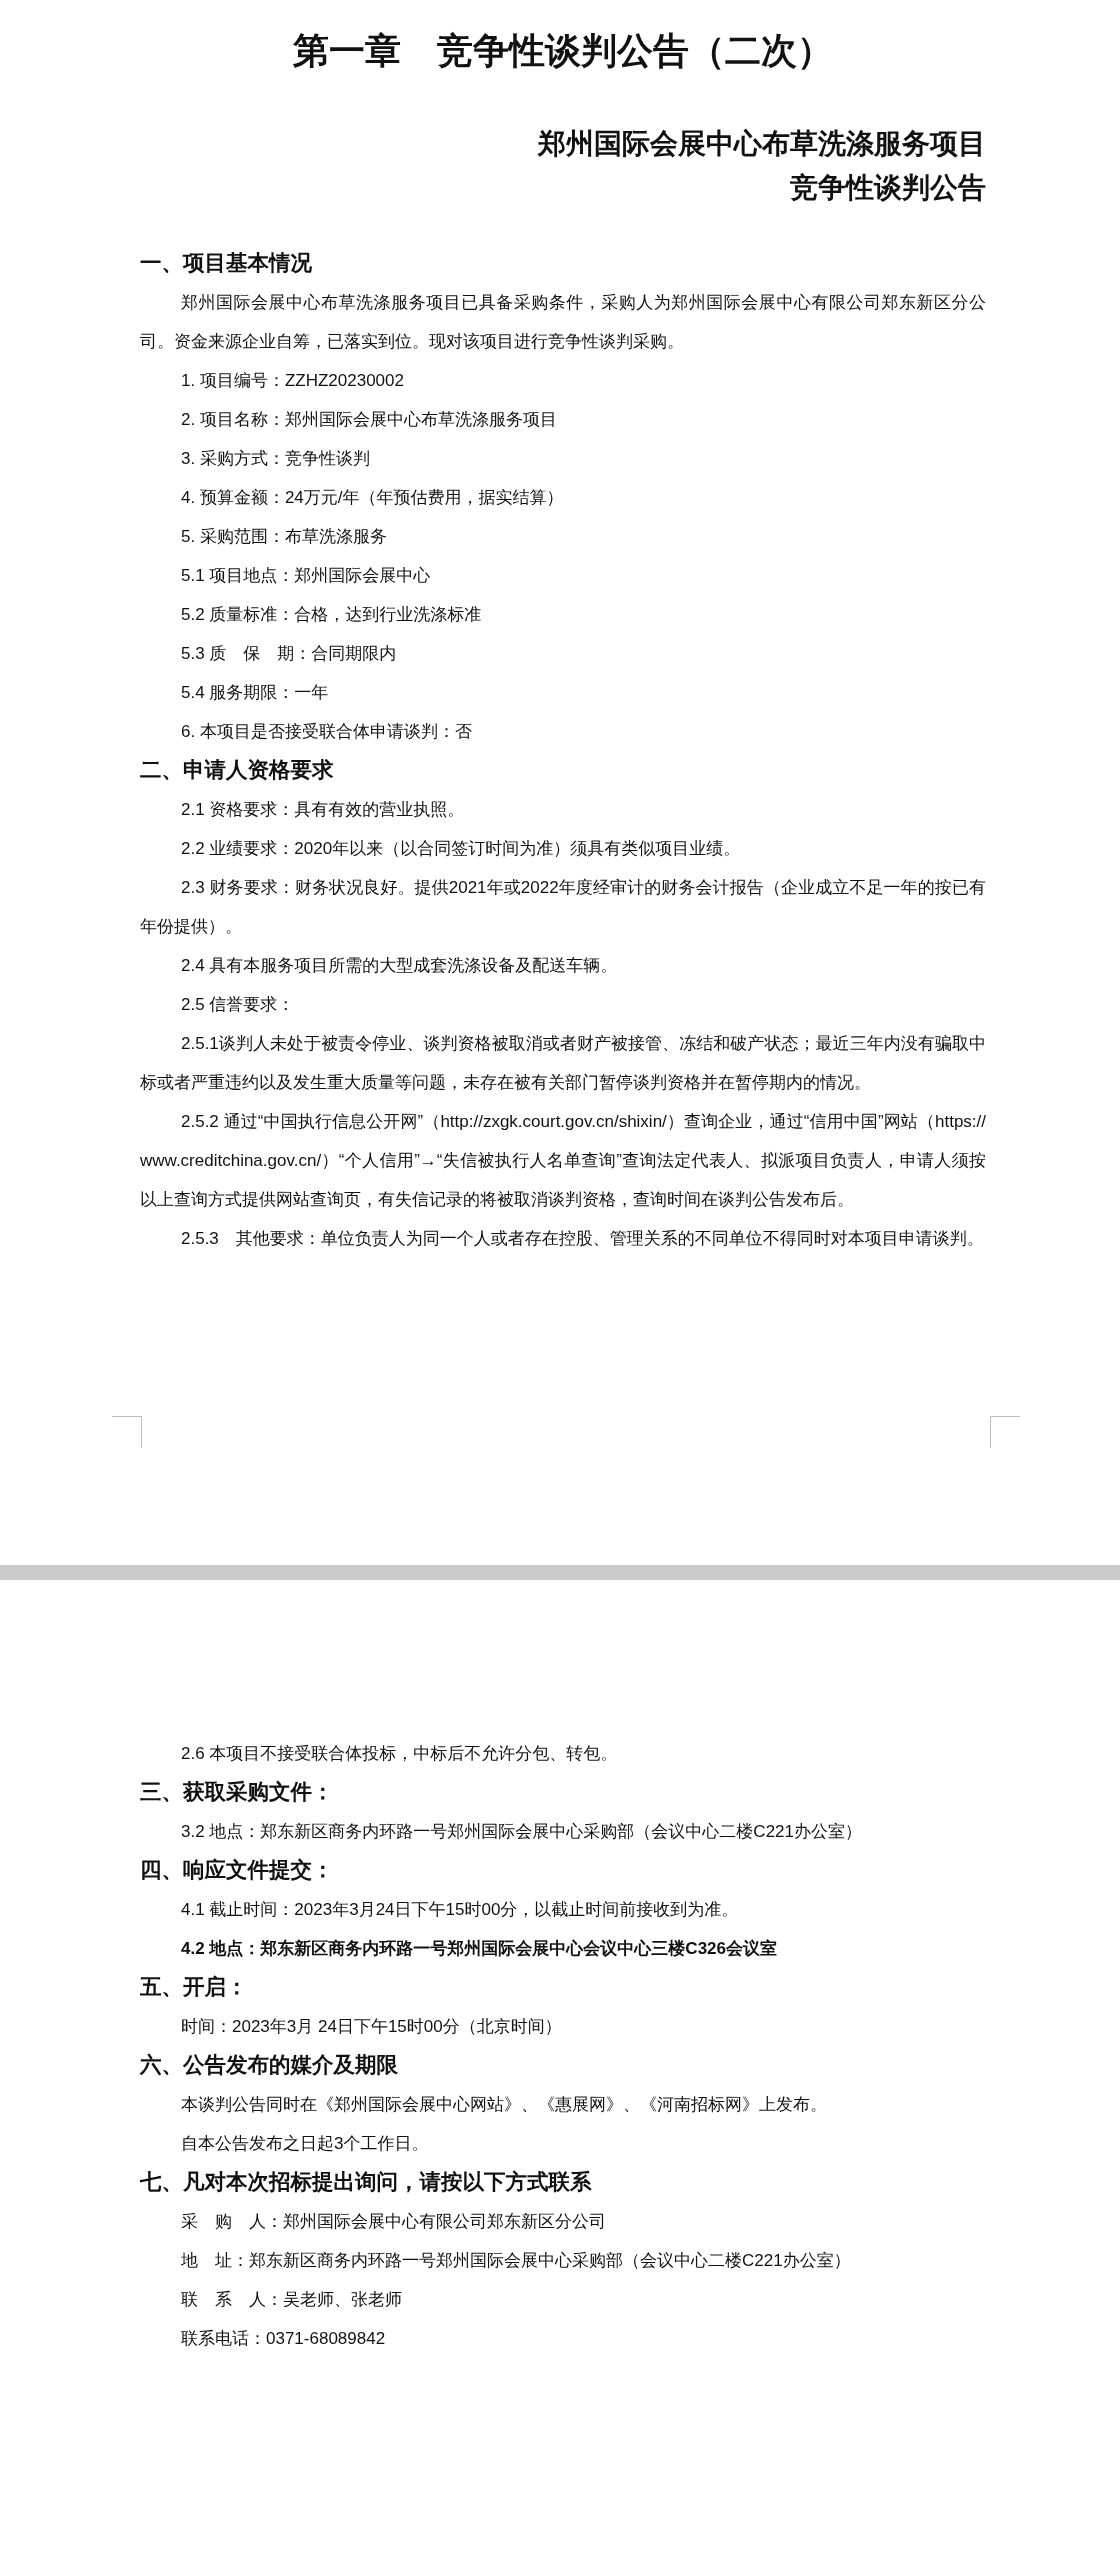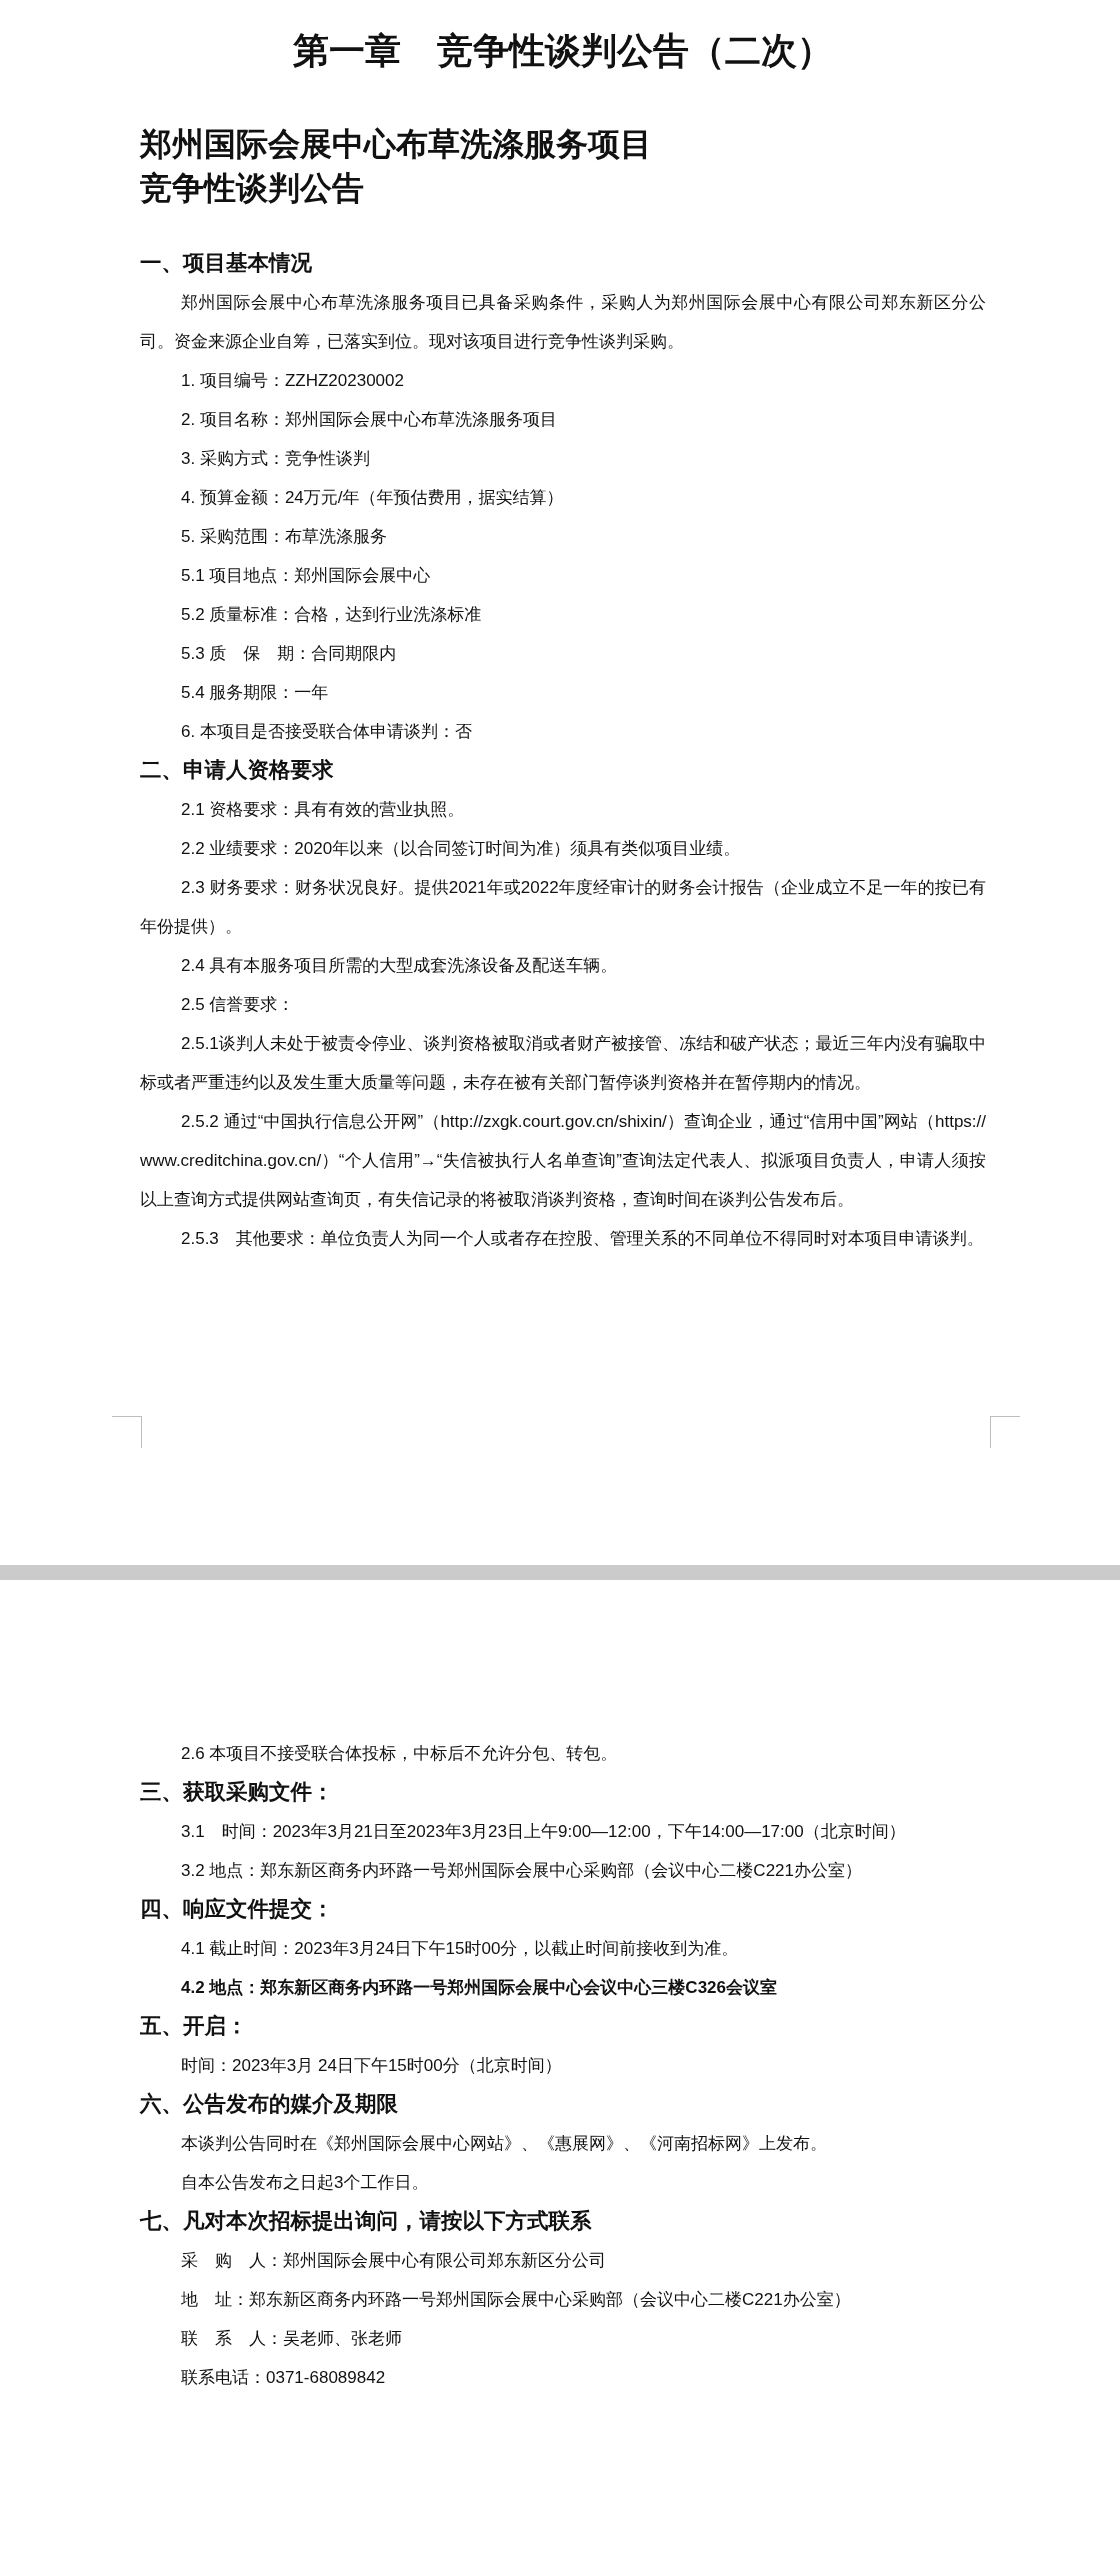--- a/index.html
+++ b/index.html
@@ -18,22 +18,22 @@
     background:#cbcbcb;
   }
   .content{margin-left:140px;margin-right:123px;}
   #page2 .content{padding-top:154px;}
 
   .doc-chapter{
     margin:28px 0 0 0;text-align:center;
     font-size:36px;line-height:45px;font-weight:700;
   }
   .doc-subtitle{
-    margin:49px 0 0 0;text-align:left;
-    font-size:32px;line-height:44px;font-weight:700;
+    margin:49px 0 0 0;text-align:right;
+    font-size:28px;line-height:44px;font-weight:700;
   }
   .ln{font-size:17px;line-height:39px;margin:0;}
   .heading{font-weight:700;font-size:21.5px;}
   .first-heading{margin-top:34px;}
   .item{text-indent:41px;}
   .para{text-indent:41px;text-align:justify;word-break:break-all;}
   .bold{font-weight:700;}
 
   .corner-mark{position:absolute;}
   #cm-p1-left{left:112px;top:1416px;width:29px;height:31px;
@@ -85,21 +85,20 @@
 
 <div id="page-separator"></div>
 
 <div class="corner-mark" id="cm-p2-left"></div>
 <div class="corner-mark" id="cm-p2-right"></div>
 
 <div class="page" id="page2">
   <div class="content">
     <div class="ln item">2.6 本项目不接受联合体投标，中标后不允许分包、转包。</div>
     <div class="ln heading">三、获取采购文件：</div>
-    <div class="ln para">3.1　时间：2023年3月21日至2023年3月23日上午9:00—12:00，下午14:00—17:00（北京时间）</div>
     <div class="ln para">3.2 地点：郑东新区商务内环路一号郑州国际会展中心采购部（会议中心二楼C221办公室）</div>
     <div class="ln heading">四、响应文件提交：</div>
     <div class="ln item">4.1 截止时间：2023年3月24日下午15时00分，以截止时间前接收到为准。</div>
     <div class="ln item bold">4.2 地点：郑东新区商务内环路一号郑州国际会展中心会议中心三楼C326会议室</div>
     <div class="ln heading">五、开启：</div>
     <div class="ln item">时间：2023年3月 24日下午15时00分（北京时间）</div>
     <div class="ln heading">六、公告发布的媒介及期限</div>
     <div class="ln item">本谈判公告同时在《郑州国际会展中心网站》、《惠展网》、《河南招标网》上发布。</div>
     <div class="ln item">自本公告发布之日起3个工作日。</div>
     <div class="ln heading">七、凡对本次招标提出询问，请按以下方式联系</div>

